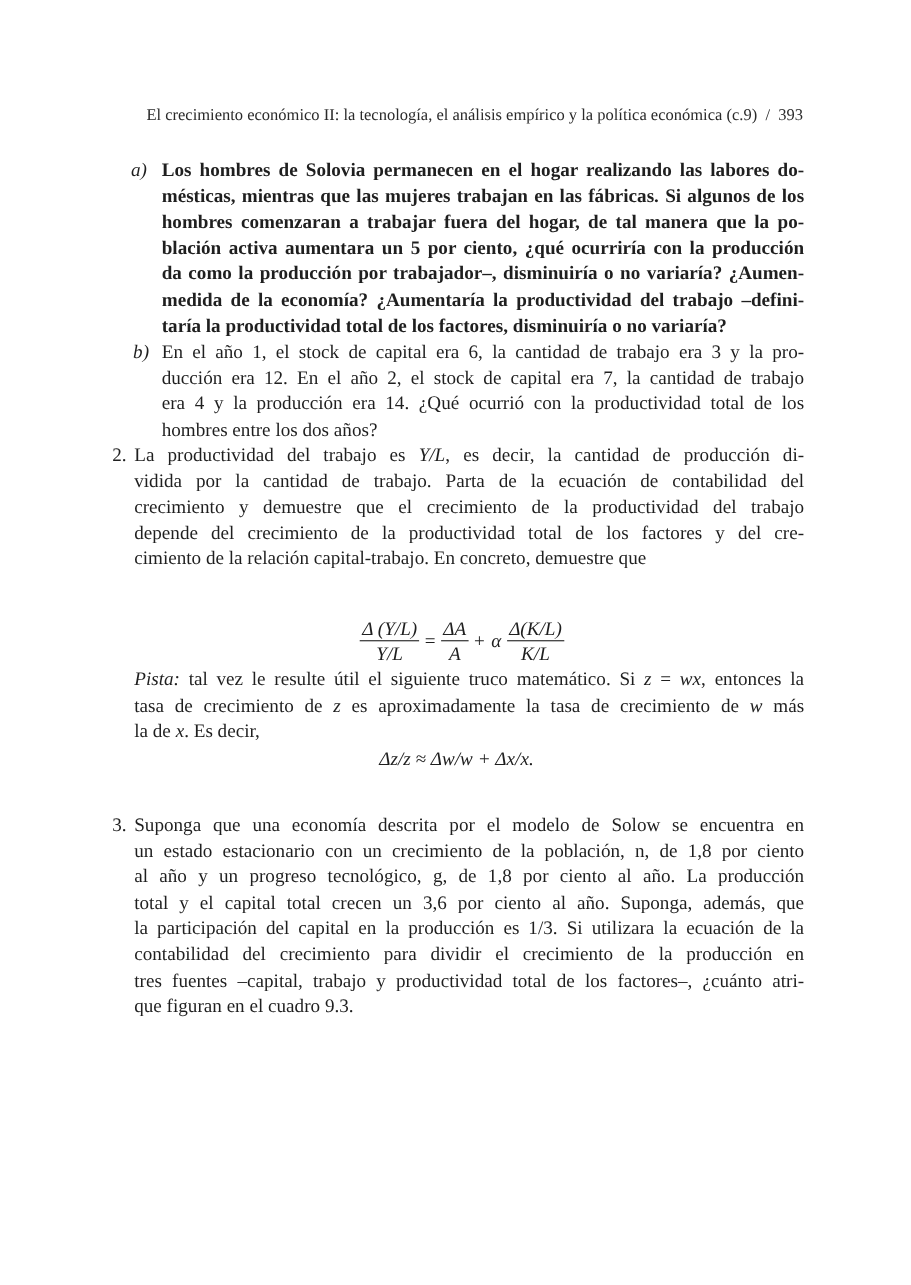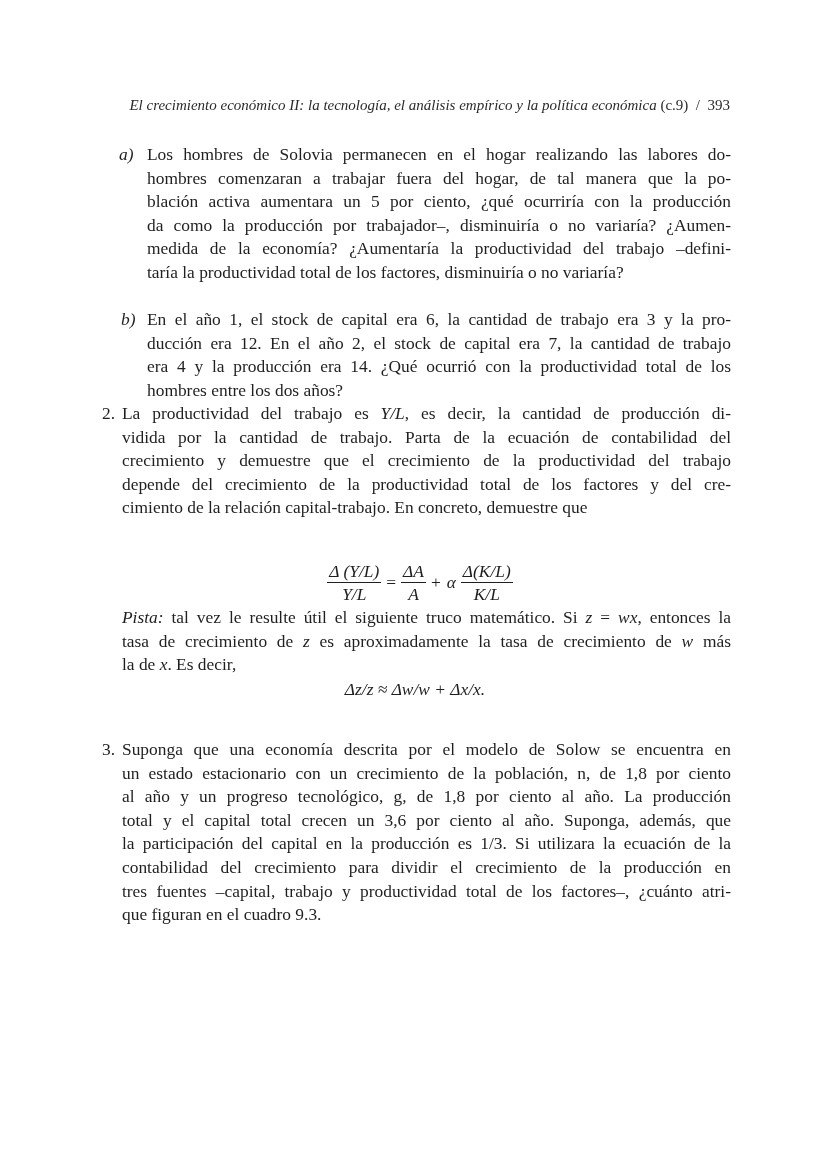--- a/index.html
+++ b/index.html
@@ -6,21 +6,21 @@
   body {
     width: 828px; height: 1168px; position: relative; overflow: hidden;
     font-family: "Liberation Serif", "DejaVu Serif", serif;
     color: #1f1f1f;
   }
   .running-head {
     position: absolute; top: 95px; left: 100px; width: 630px;
     text-align: right; font-size: 15px; line-height: 20px; color: #2a2a2a;
     white-space: nowrap;
   }
-  .running-head .title { font-style: italic; }
+  .running-head .title { }
   .body-text { font-size: 17.4px; line-height: 23.6px; text-align: justify; }
   .block { position: absolute; }
   .label { position: absolute; }
   .label.italic { font-style: italic; }
   .line { display: block; text-align: justify; text-align-last: justify; white-space: nowrap; overflow: visible; }
   .line.last { text-align-last: left; }
   em, .it { font-style: italic; font-family: Liberation Serif, serif; }
 
   .formula {
     position: absolute; left: 300px; top: 556px; width: 240px; height: 52px;
@@ -40,22 +40,23 @@
 
 <div class="running-head">
   <span class="title">El crecimiento económico II: la tecnología, el análisis empírico y la política económica</span>
   <span>(c.9)</span>&nbsp;
   <span>/</span>&nbsp;
   <span>393</span>
 </div>
 
 <div class="block body-text" style="left:122px; top:143px; width:609px;">
   <span class="label italic" style="left:-3px; top:0;">a)</span>
-  <div style="margin-left:25px;">
+  <div style="margin-left:25px;font-weight:bold;">
     <span class="line">Los hombres de Solovia permanecen en el hogar realizando las labores do-</span>
+    <span class="line">mésticas, mientras que las mujeres trabajan en las fábricas. Si algunos de los</span>
     <span class="line">hombres comenzaran a trabajar fuera del hogar, de tal manera que la po-</span>
     <span class="line">blación activa aumentara un 5 por ciento, ¿qué ocurriría con la producción</span>
     <span class="line">da como la producción por trabajador–, disminuiría o no variaría? ¿Aumen-</span>
     <span class="line">medida de la economía? ¿Aumentaría la productividad del trabajo –defini-</span>
     <span class="line last">taría la productividad total de los factores, disminuiría o no variaría?</span>
   </div>
 </div>
 
 <div class="block body-text" style="left:122px; top:308px; width:609px;">
   <span class="label italic" style="left:-1px; top:0;">b)</span>

